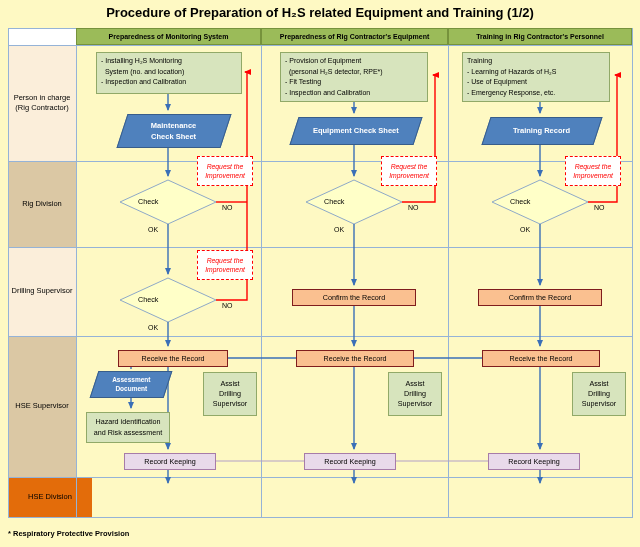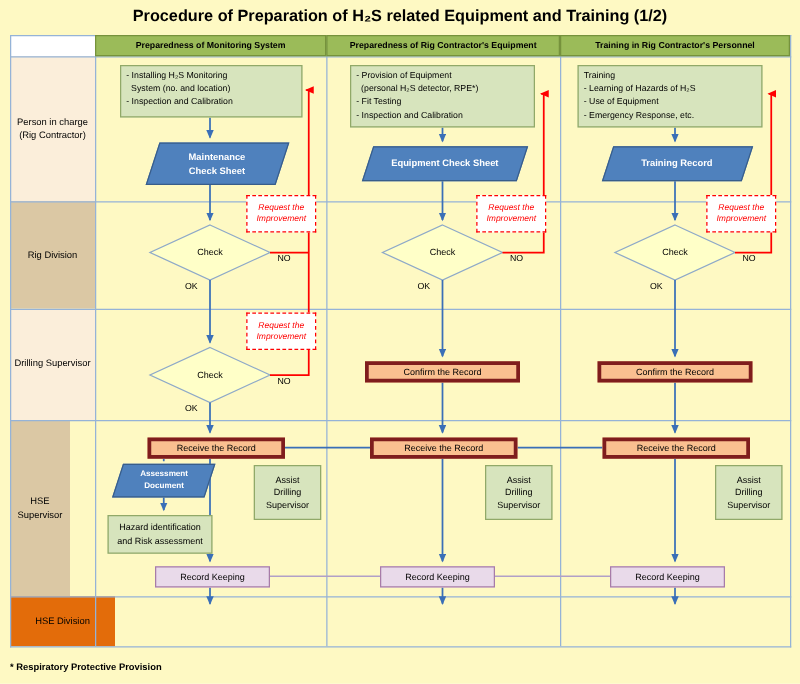--- a/index.html
+++ b/index.html
@@ -10,40 +10,40 @@
   .colhead{background:#9BBB59;border:1px solid #76923C;display:flex;align-items:center;justify-content:center;text-align:center;font-size:7px;font-weight:bold;}
   .rowhead{display:flex;align-items:center;justify-content:center;text-align:center;font-size:7.5px;white-space:pre-line;line-height:1.35;}
   .gl{background:#95B3D7;}
   .arrows{left:0;top:0;z-index:1;}
   .shape{z-index:2;}
   .note{background:#D7E4BD;border:1px solid #91A968;font-size:7px;line-height:1.5;padding:3px 4px;white-space:pre-wrap;}
   .pgram{background:#4F81BD;border:1px solid #385D8A;transform:skewX(-18deg);display:flex;align-items:center;justify-content:center;}
   .pgram span{transform:skewX(18deg);color:#fff;font-weight:bold;font-size:7.5px;text-align:center;white-space:pre-line;line-height:1.4;}
   .pgram.small span{font-size:6.5px;}
   .req{background:#fff;border:1px dashed #F00;color:#F00;font-style:italic;font-size:6.8px;display:flex;align-items:center;justify-content:center;text-align:center;white-space:pre-line;line-height:1.35;}
-  .obox{background:#FAC090;border:3px solid #7f1d1d;font-size:7.2px;display:flex;align-items:center;justify-content:center;text-align:left;}
+  .obox{background:#FAC090;border:1px solid #7f1d1d;font-size:7.2px;display:flex;align-items:center;justify-content:center;text-align:left;}
   .gbox{background:#D7E4BD;border:1px solid #91A968;font-size:7.2px;display:flex;align-items:center;justify-content:center;text-align:center;white-space:pre-line;line-height:1.4;}
   .pbox{background:#E9DAEA;border:1px solid #A77CA8;font-size:7.2px;display:flex;align-items:center;justify-content:center;text-align:center;}
   .lbl{font-size:7px;}
-  .check{font-size:7.2px;text-align:center;}
+  .check{font-size:7.2px;}
   .foot{font-size:7.5px;font-weight:bold;}
 </style>
 </head>
 <body>
 
 <div class="canvas">
 
   <div class="abs title">Procedure of Preparation of H₂S related Equipment and Training (1/2)</div>
 
   <div class="abs" style="left:8px;top:28px;width:68px;height:17px;background:#fff;"></div>
   <div class="abs rowhead" style="left:8px;top:45px;width:68px;height:116px;background:#FBEEDA;">Person in charge
 (Rig Contractor)</div>
   <div class="abs rowhead" style="left:8px;top:161px;width:68px;height:86px;background:#DBC8A4;">Rig Division</div>
   <div class="abs rowhead" style="left:8px;top:247px;width:68px;height:89px;background:#FBEEDA;">Drilling Supervisor</div>
-  <div class="abs rowhead" style="left:8px;top:336px;width:48px;height:141px;background:#DBC8A4;">HSE Supervisor</div>
+  <div class="abs rowhead" style="left:8px;top:336px;width:68px;height:141px;background:#DBC8A4;">HSE Supervisor</div>
   <div class="abs rowhead" style="left:8px;top:477px;width:84px;height:40px;background:#E36C0A;">HSE Division</div>
 
   <div class="abs gl" style="left:8px;top:28px;width:625px;height:1px;"></div>
   <div class="abs gl" style="left:8px;top:45px;width:625px;height:1px;"></div>
   <div class="abs gl" style="left:8px;top:161px;width:625px;height:1px;"></div>
   <div class="abs gl" style="left:8px;top:247px;width:625px;height:1px;"></div>
   <div class="abs gl" style="left:8px;top:336px;width:625px;height:1px;"></div>
   <div class="abs gl" style="left:8px;top:477px;width:625px;height:1px;"></div>
   <div class="abs gl" style="left:8px;top:517px;width:625px;height:1px;"></div>
   <div class="abs gl" style="left:8px;top:28px;width:1px;height:490px;"></div>

